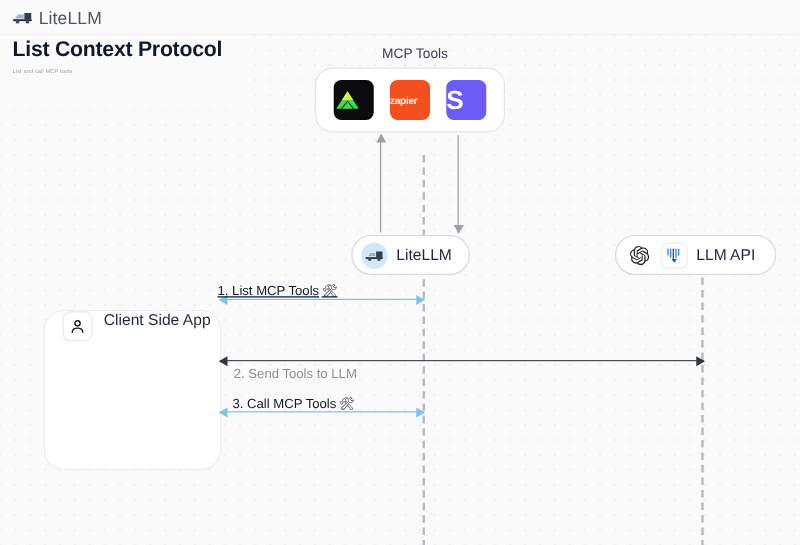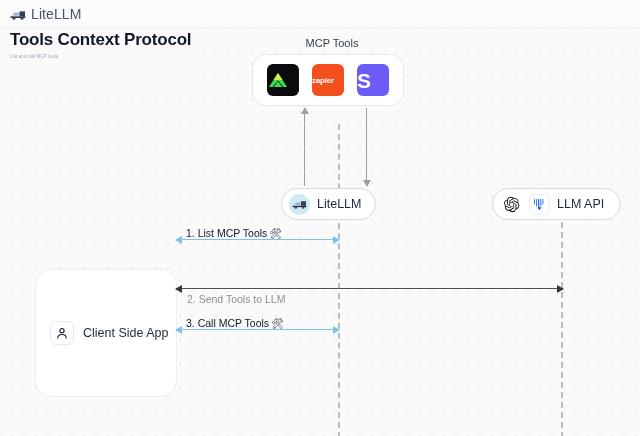--- a/index.html
+++ b/index.html
@@ -238,25 +238,23 @@
     position: absolute;
     left: 35px;
     top: 220px;
     width: 142px;
     height: 128px;
     box-sizing: border-box;
     background: #ffffff;
     border: 1px solid #eceef1;
     border-radius: 16px;
     display: flex;
-    align-items: center;
     z-index: 7;
     padding-left: 14px;
     gap: 9px;
-    margin-top: 21px;
   }
   .client-icon {
     width: 24px; height: 24px;
     border-radius: 6px;
     border: 1px solid #e7e9ec;
     background: #fff;
     display: flex;
     align-items: center;
     justify-content: center;
     box-sizing: border-box;
@@ -402,21 +400,21 @@
       </svg>
     </span>
     <span class="client-label">Client Side App</span>
   </div>
 
   <div class="msg blue" style="left:176px; top:211px; width:163px;">
     <div class="line"></div>
       <div class="ah left"></div>
       <div class="ah right"></div>
   </div>
-  <div class="msg-label dark-txt" style="left:186px; top:199px;">
+  <div class="msg-label dark-txt" style="left:174px; top:199px;text-decoration:underline;">
     <span>1. List MCP Tools</span><span class="tool-emoji">🛠</span>
   </div>
 
   <div class="msg dark" style="left:176px; top:260px; width:387px;">
     <div class="line"></div>
       <div class="ah left"></div>
       <div class="ah right"></div>
   </div>
   <div class="msg-label gray-txt" style="left:187px; top:248px;margin-top:17px;">
     <span>2. Send Tools to LLM</span>
@@ -426,15 +424,15 @@
     <div class="line"></div>
       <div class="ah left"></div>
       <div class="ah right"></div>
   </div>
   <div class="msg-label dark-txt" style="left:186px; top:289px;">
     <span>3. Call MCP Tools</span><span class="tool-emoji">🛠</span>
   </div>
 </div>
 
 <div class="title-block">
-  <h1 class="page-title">Tools Context Protocol</h1>
+  <h1 class="page-title">List Context Protocol</h1>
   <div class="page-subtitle">List and call MCP tools</div>
 </div>
 
 </body></html>

